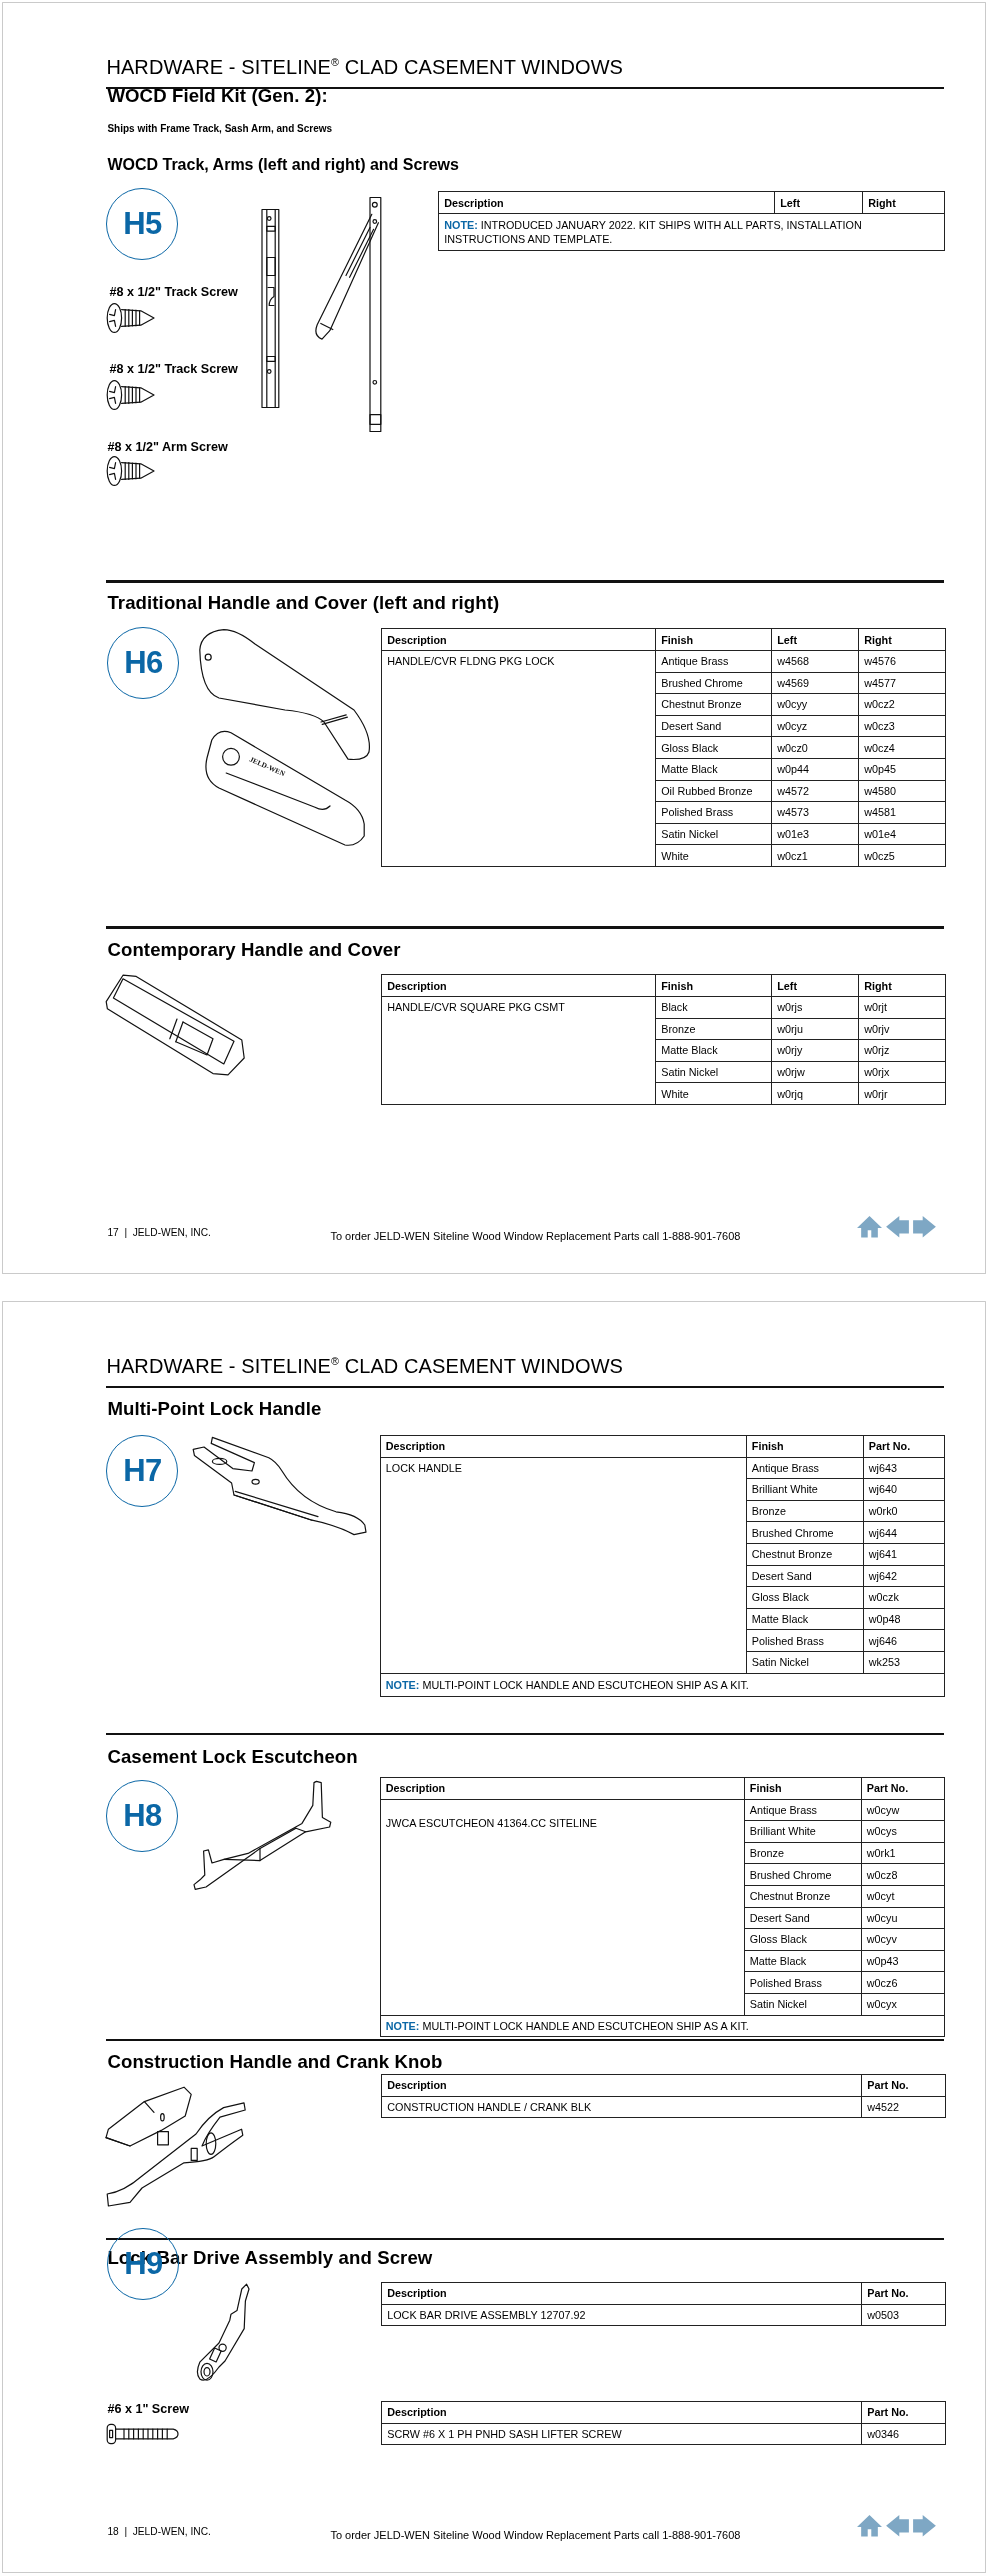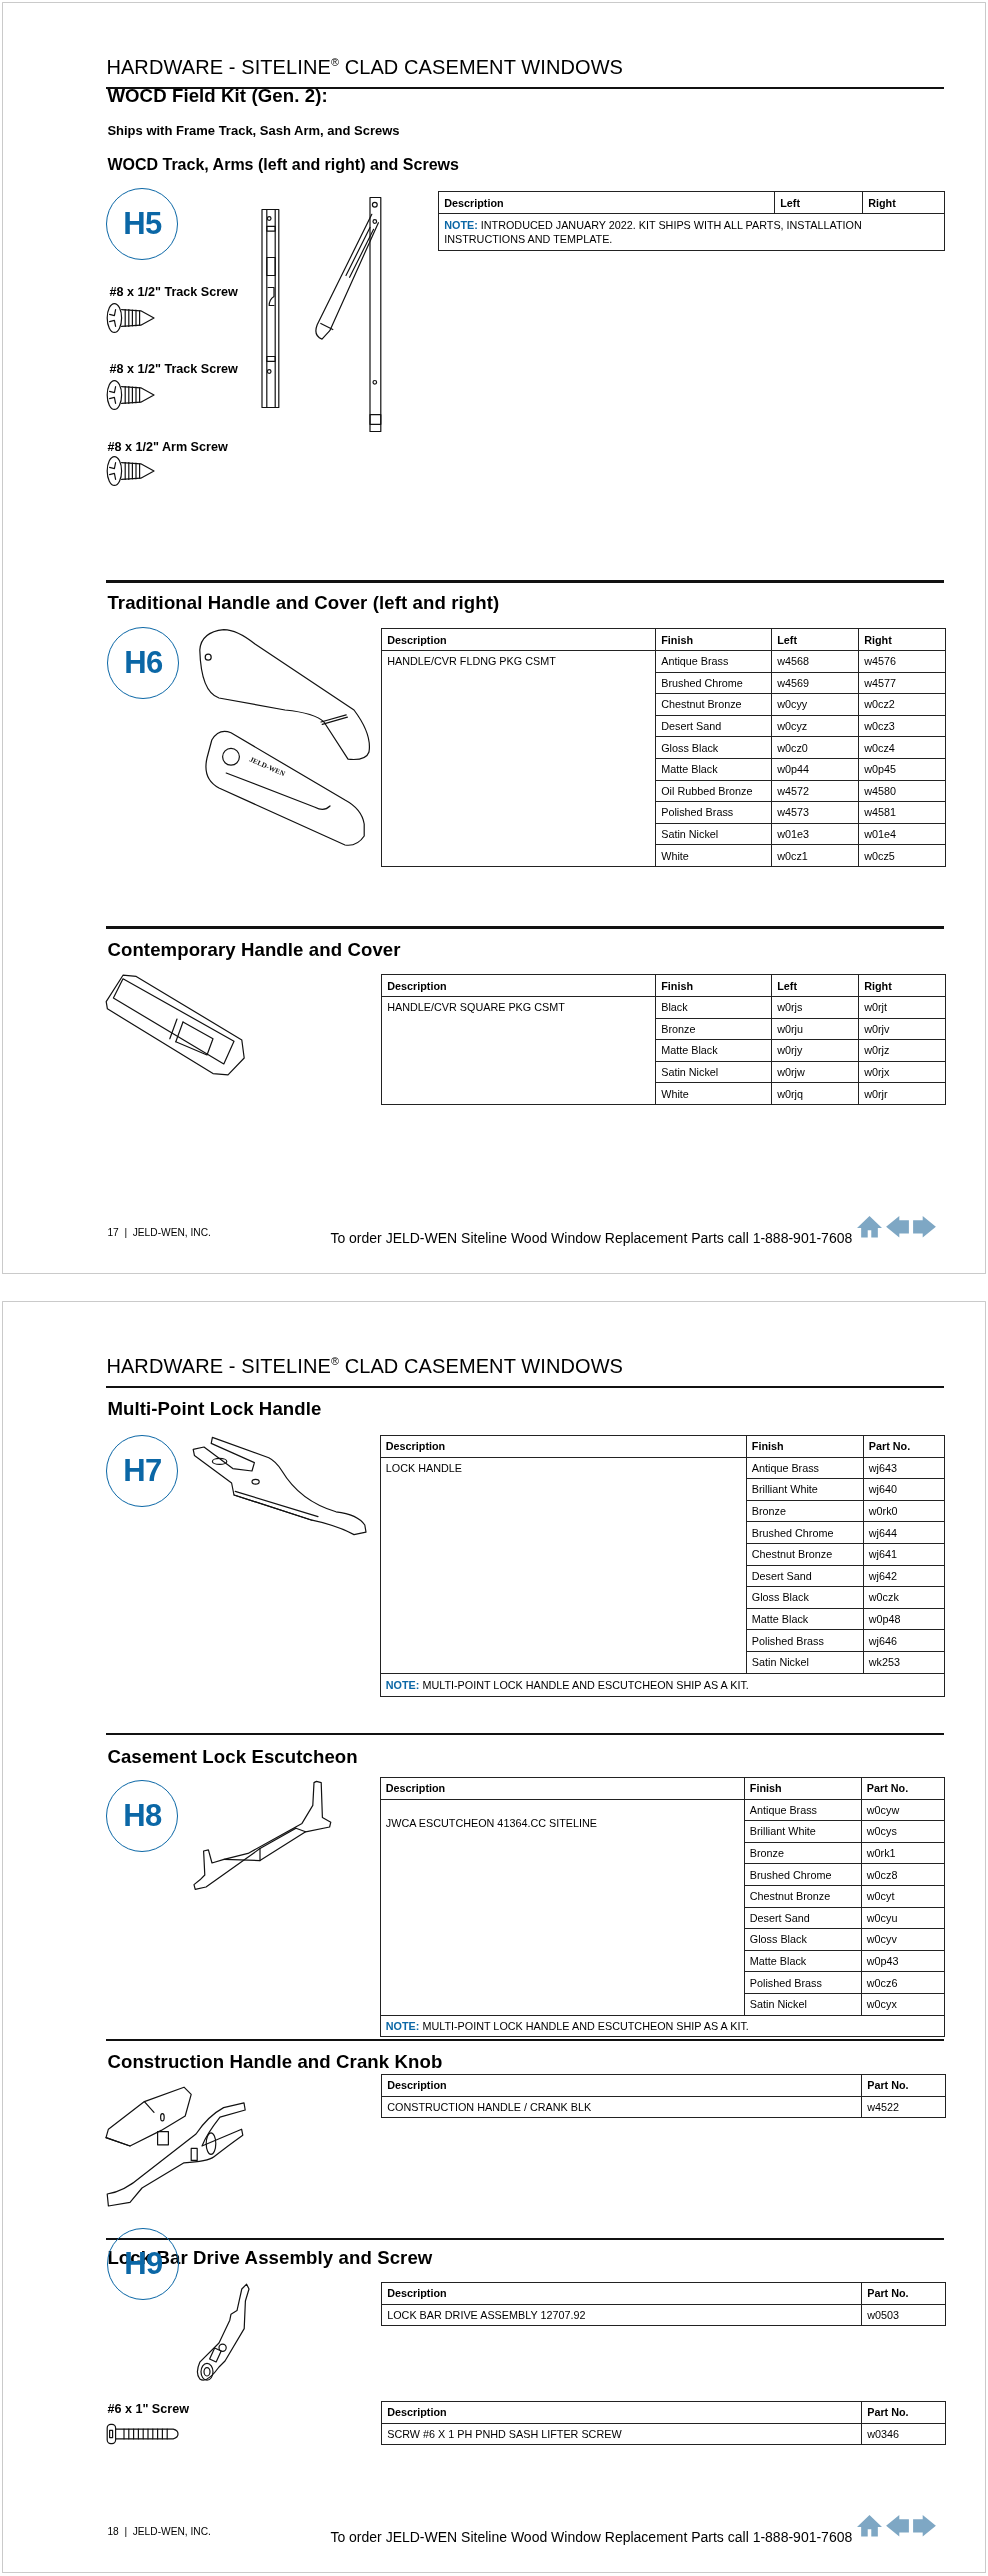--- a/index.html
+++ b/index.html
@@ -16,21 +16,21 @@
   .page-header {
     position: absolute; left: 103px; width: 838px; top: 54px;
     font-size: 20px; letter-spacing: 0.1px; font-weight: normal;
     white-space: nowrap;
   }
   .page-header sup { font-size: 10.8px; vertical-align: 8.4px; }
   .header-rule { position: absolute; left: 103px; width: 838px; height: 1.8px; background: #111; }
 
   .section-rule { position: absolute; left: 103px; width: 838px; height: 2.4px; background: #111; }
   .section-title { position: absolute; left: 104px; font-size: 18.6px; font-weight: bold; white-space: nowrap; letter-spacing: 0.1px; }
-  .section-sub { position: absolute; left: 104px; font-size: 13px; font-weight: bold; white-space: nowrap; }
+  .section-sub { position: absolute; left: 104px; font-size: 10px; font-weight: bold; white-space: nowrap; }
   .section-title2 { position: absolute; left: 104px; font-size: 16px; font-weight: bold; white-space: nowrap; }
 
   .badge {
     position: absolute; width: 72px; height: 72px; border-radius: 50%;
     border: 1.8px solid #0b67a6; color: #0b67a6;
     display: flex; align-items: center; justify-content: center;
     font-size: 31px; font-weight: bold; letter-spacing: -0.6px;
   }
 
   .screw-label { position: absolute; left: 106px; font-size: 12.6px; font-weight: bold; white-space: nowrap; }
@@ -43,21 +43,21 @@
     border: 1.2px solid #222; padding: 0 4.8px; text-align: left; vertical-align: top;
     white-space: nowrap; font-weight: normal; line-height: 12px;
   }
   table.parts th { font-weight: bold; height: 21.6px; vertical-align: middle; }
   table.parts td { height: 21.6px; vertical-align: middle; }
   table.parts td.desc { vertical-align: top; padding-top: 4.2px; }
   table.parts td.note { white-space: normal; padding-top: 4px; padding-bottom: 3.6px; line-height: 14.4px; }
   .note-label { color: #0b67a6; font-weight: bold; }
 
   .footer-left { position: absolute; left: 104px; font-size: 10.2px; white-space: nowrap; }
-  .footer-center { position: absolute; left: 327px; font-size: 14px; white-space: nowrap; }
+  .footer-center { position: absolute; left: 327px; font-size: 11px; white-space: nowrap; }
   .nav-icons { position: absolute; display: flex; gap: 3.6px; align-items: center; }
   .nav-icons svg { display: block; }
 
   svg.drawing { position: absolute; overflow: visible; }
   svg.drawing path, svg.drawing line, svg.drawing rect, svg.drawing circle, svg.drawing ellipse, svg.drawing polyline, svg.drawing polygon {
     fill: none; stroke: #111; stroke-width: 2; stroke-linejoin: round; stroke-linecap: round;
   }
 </style>
 </head>
 <body>
@@ -164,21 +164,21 @@
     <thead>
       <tr>
         <th style="width:274px">Description</th>
         <th style="width:116px">Finish</th>
         <th style="width:87px">Left</th>
         <th>Right</th>
       </tr>
     </thead>
     <tbody>
       <tr>
-        <td class="desc" rowspan="10">HANDLE/CVR FLDNG PKG CSMT</td>
+        <td class="desc" rowspan="10">HANDLE/CVR FLDNG PKG LOCK</td>
         <td>Antique Brass</td>
         <td>w4568</td>
         <td>w4576</td>
       </tr>
       <tr>
           <td>Brushed Chrome</td>
           <td>w4569</td>
           <td>w4577</td>
         </tr>
       <tr>

